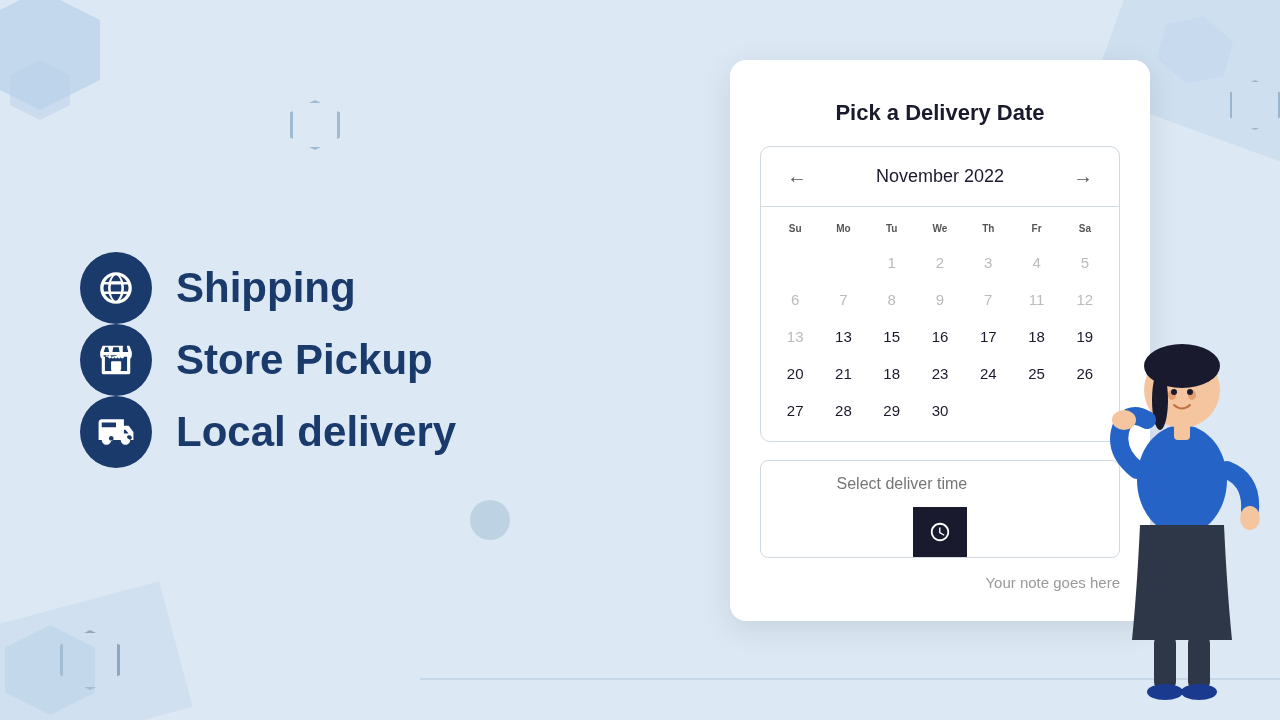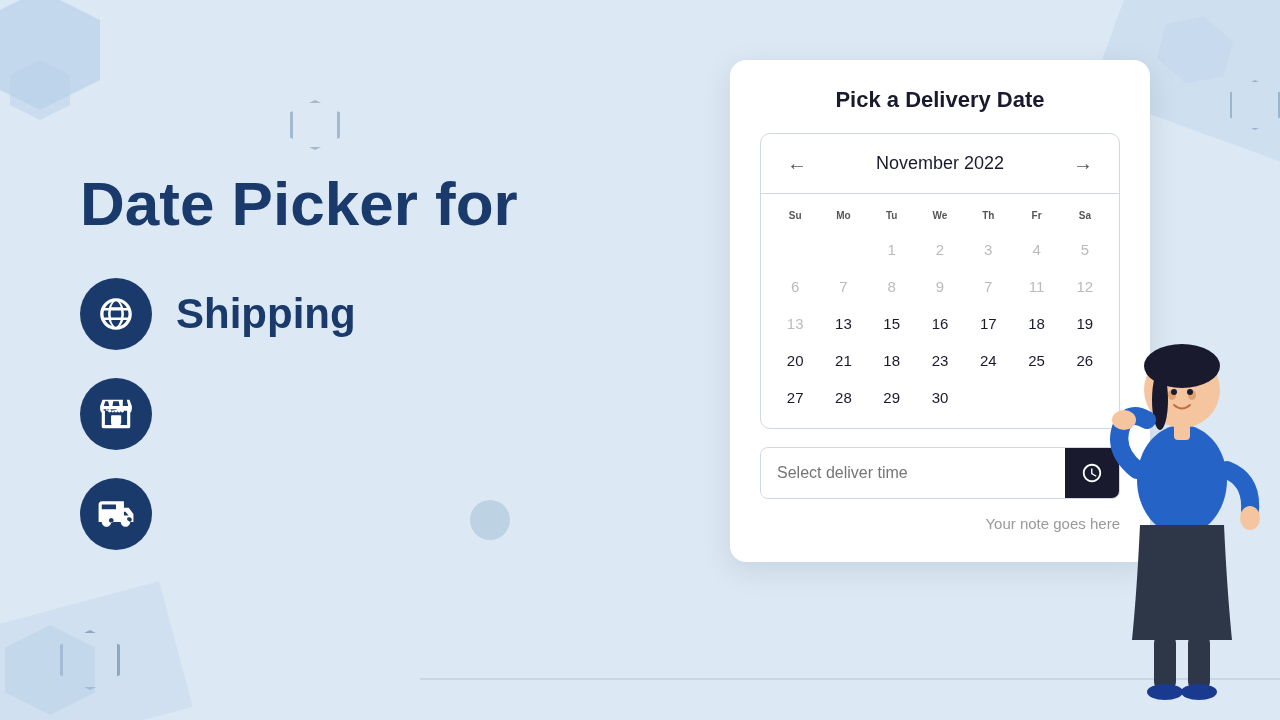--- a/index.html
+++ b/index.html
@@ -83,21 +83,20 @@
       font-size: 62px;
       font-weight: 800;
       color: #1a3a6b;
       line-height: 1.1;
       margin-bottom: 40px;
     }
 
     .feature-list {
       display: flex;
       flex-direction: column;
-      gap: 28px;
     }
 
     .feature-item {
       display: flex;
       align-items: center;
       gap: 24px;
     }
 
     .feature-icon-circle {
       width: 72px;
@@ -126,21 +125,21 @@
     .right-panel {
       position: absolute;
       right: 130px;
       top: 60px;
       width: 420px;
     }
 
     .card {
       background: white;
       border-radius: 16px;
-      padding: 27px 30px 30px;
+      padding: 40px 30px 30px;
       box-shadow: 0 8px 30px rgba(0,0,0,0.1);
     }
 
     .card-title {
       text-align: center;
       font-size: 22px;
       font-weight: 700;
       color: #1a1a2e;
       margin-bottom: 20px;
     }
@@ -219,20 +218,21 @@
     }
 
     
     .time-picker-row {
       display: flex;
       align-items: center;
       margin-top: 18px;
       border: 1.5px solid #d0d8e0;
       border-radius: 8px;
       overflow: hidden;
+      flex-direction: column;
     }
 
     .time-input {
       flex: 1;
       border: none;
       outline: none;
       padding: 14px 16px;
       font-size: 16px;
       color: #aaa;
       background: white;
@@ -358,48 +358,49 @@
 <div class="bg-shape" style="right:50px; top:15px;">
   <div class="hex" style="width:70px;height:70px;background:#c5d8ec;opacity:0.6;transform:rotate(15deg);"></div>
 </div>
 <div class="bg-shape" style="right:0; top:80px;">
   <div class="hex-small-outline" style="width:50px;height:50px;"></div>
 </div>
 
 <div class="bottom-line"></div>
 
 <div class="left-panel">
-  <h1 class="main-title">Date Picker for</h1>
 
   <div class="feature-list">
 
     <div class="feature-item">
       <div class="feature-icon-circle">
         <svg viewBox="0 0 24 24" xmlns="http://www.w3.org/2000/svg">
           <path d="M12 2C6.477 2 2 6.477 2 12s4.477 10 10 10 10-4.477 10-10S17.523 2 12 2zm0 2c.55 0 1.3.4 2.05 1.6.35.57.68 1.32.94 2.2H9.01c.26-.88.59-1.63.94-2.2C10.7 4.4 11.45 4 12 4zm-2.5.44C8.62 5.5 7.92 6.7 7.44 8.2H5.08A8.03 8.03 0 0 1 9.5 4.44zm5 0A8.03 8.03 0 0 1 18.92 8.2h-2.36c-.48-1.5-1.18-2.7-2.06-3.76zM4.4 9.8h2.87c-.18.7-.27 1.43-.27 2.2s.09 1.5.27 2.2H4.4a7.96 7.96 0 0 1 0-4.4zm4.5 0h6.2c.2.7.3 1.43.3 2.2s-.1 1.5-.3 2.2H8.9a10.3 10.3 0 0 1-.3-2.2c0-.77.1-1.5.3-2.2zm7.83 0h2.87a7.96 7.96 0 0 1 0 4.4h-2.87c.18-.7.27-1.43.27-2.2s-.09-1.5-.27-2.2zm-11.65 6h2.36c.48 1.5 1.18 2.7 2.06 3.76A8.03 8.03 0 0 1 5.08 15.8zm4 0h5.84c-.26.88-.59 1.63-.94 2.2C13.3 19.6 12.55 20 12 20s-1.3-.4-2.05-1.6c-.35-.57-.68-1.32-.94-2.2h.01zm7.48 0h2.36a8.03 8.03 0 0 1-4.42 3.76c.88-1.06 1.58-2.26 2.06-3.76z"></path>
         </svg>
       </div>
       <span class="feature-label">Shipping</span>
     </div>
 
     <div class="feature-item">
       <div class="feature-icon-circle">
         <svg viewBox="0 0 24 24" xmlns="http://www.w3.org/2000/svg">
           <path d="M2 7l1.5-4h17L22 7v2a3 3 0 0 1-1 2.24V20a1 1 0 0 1-1 1H4a1 1 0 0 1-1-1v-8.76A3 3 0 0 1 2 9V7zm2.27 0h3.46l-.75-3H5.2L4.27 7zm5.48 0h4.5l-.5-3H10.25l-.5 3zm6.52 0h3.46l-.93-4h-2.28l-.25 1v3zm-2 2a1 1 0 0 1-1 1 1 1 0 0 1-1-1H4a1 1 0 0 0 2 0h.01A1 1 0 0 1 7 10a1 1 0 0 1 1-1h.01A1 1 0 0 1 9 10a1 1 0 0 1-1 1 1 1 0 0 1-1-1H5v9h14v-9h-2a1 1 0 0 1-1 1 1 1 0 0 1-1-1h-.01A1 1 0 0 1 14 9a1 1 0 0 1 1 1 1 1 0 0 1-1 1 1 1 0 0 1-1-1h-.01A1 1 0 0 1 12 11a1 1 0 0 1-1-1h-.01A1 1 0 0 1 10 11a1 1 0 0 1-1-1zm-3 4h4v5H9v-5z"></path>
           <rect x="9" y="13" width="6" height="6" rx="0.5"></rect>
         </svg>
       </div>
+      <span class="feature-label">Store Pickup</span>
     </div>
 
     <div class="feature-item">
       <div class="feature-icon-circle">
         <svg viewBox="0 0 24 24" xmlns="http://www.w3.org/2000/svg">
           <path d="M20 8h-3V4H3c-1.1 0-2 .9-2 2v11h2c0 1.66 1.34 3 3 3s3-1.34 3-3h6c0 1.66 1.34 3 3 3s3-1.34 3-3h2v-5l-3-4zm-8 1H3V6h9v3zm-3 8.5c-.83 0-1.5-.67-1.5-1.5s.67-1.5 1.5-1.5 1.5.67 1.5 1.5-.67 1.5-1.5 1.5zm11.5-1c-.83 0-1.5-.67-1.5-1.5S19.67 14 20.5 14s1.5.67 1.5 1.5-.67 1.5-1.5 1.5zm-2.5-6l1.96 2.5H17v-2.5h1z"></path>
         </svg>
       </div>
+      <span class="feature-label">Local delivery</span>
     </div>
 
   </div>
 </div>
 
 <div class="right-panel">
   <div class="card">
 
     <h2 class="card-title">Pick a Delivery Date</h2>
 

